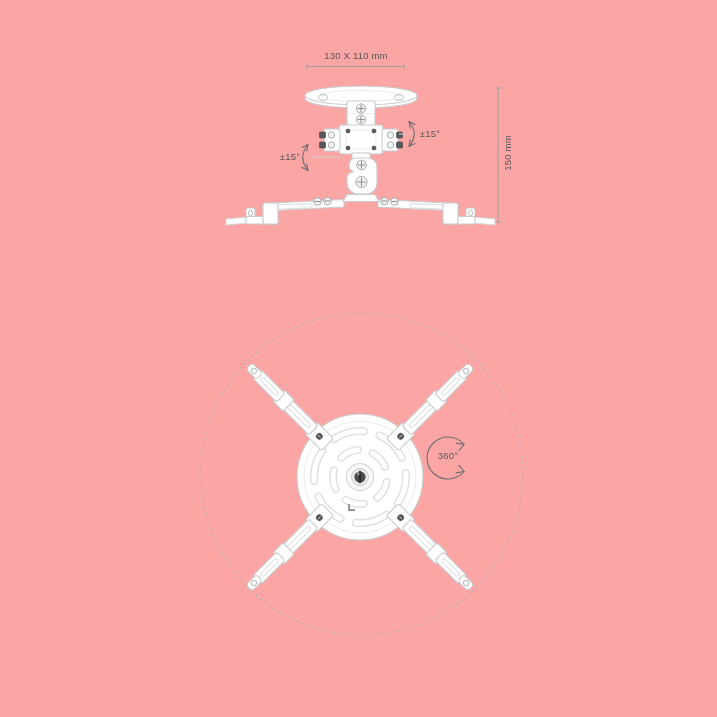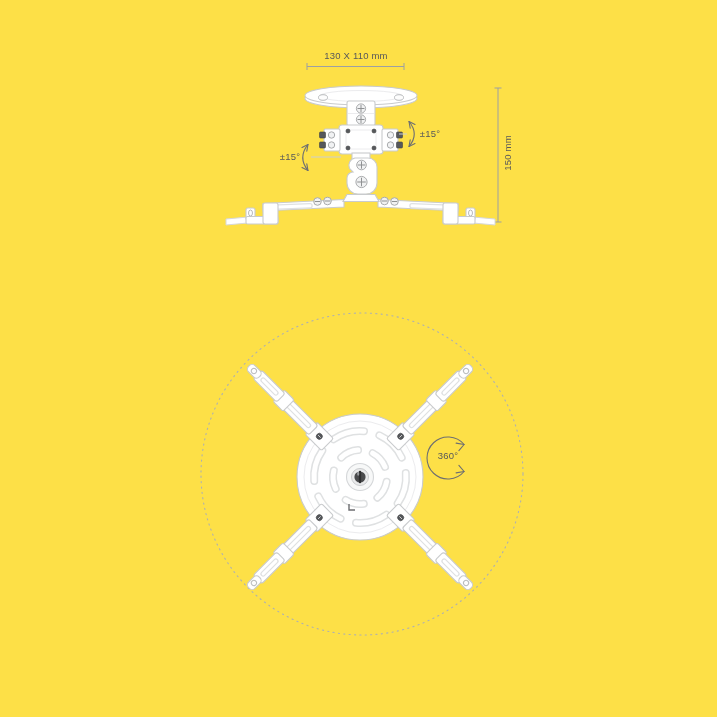--- a/index.html
+++ b/index.html
@@ -1,16 +1,16 @@
 <!DOCTYPE html>
 <html><head>
 <meta charset="utf-8">
 <style>
   html,body{margin:0;padding:0;background:#fff;}
-  .canvas{position:relative;width:717px;height:717px;background:#fde047;overflow:hidden;
+  .canvas{position:relative;width:717px;height:717px;background:#fca5a5;overflow:hidden;
           font-family:"Liberation Sans","DejaVu Sans",sans-serif;}
   .canvas svg{position:absolute;left:0;top:0;}
   .lbl{position:absolute;font-size:9.5px;letter-spacing:.2px;color:#57585a;text-align:center;line-height:12px;}
   .lbl-rot{transform:rotate(-90deg);transform-origin:center center;}
   
   .pout{fill:#ffffff;stroke:#c9cbcd;stroke-width:1.1;}
   .pout2{fill:#ffffff;stroke:#d6d8da;stroke-width:1;}
   .pshade{fill:none;stroke:#ececee;stroke-width:1;}
   .dim{stroke:#9da0a2;stroke-width:1;fill:none;}
   .arc{stroke:#6d6e71;stroke-width:1.1;fill:none;stroke-linecap:round;stroke-linejoin:round;}

